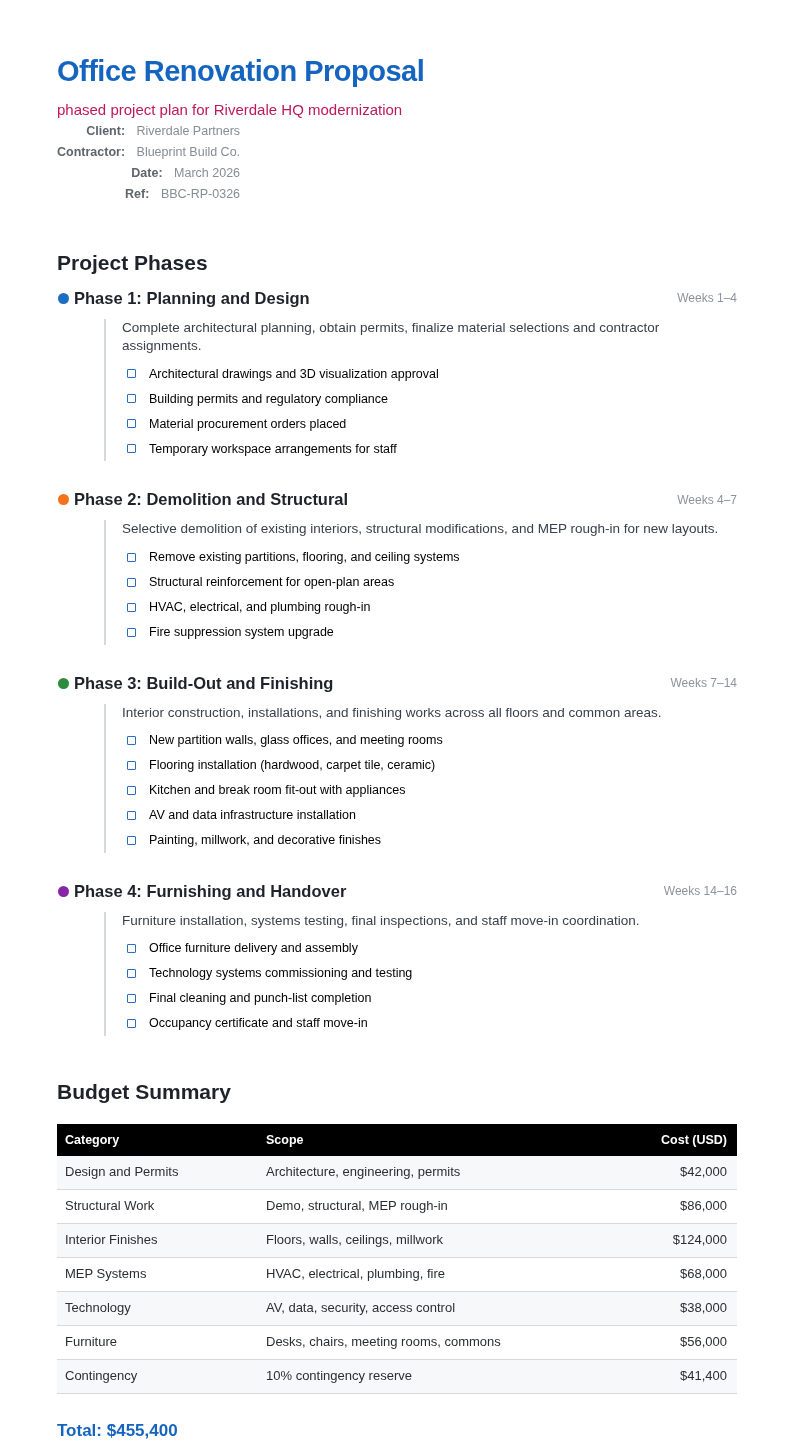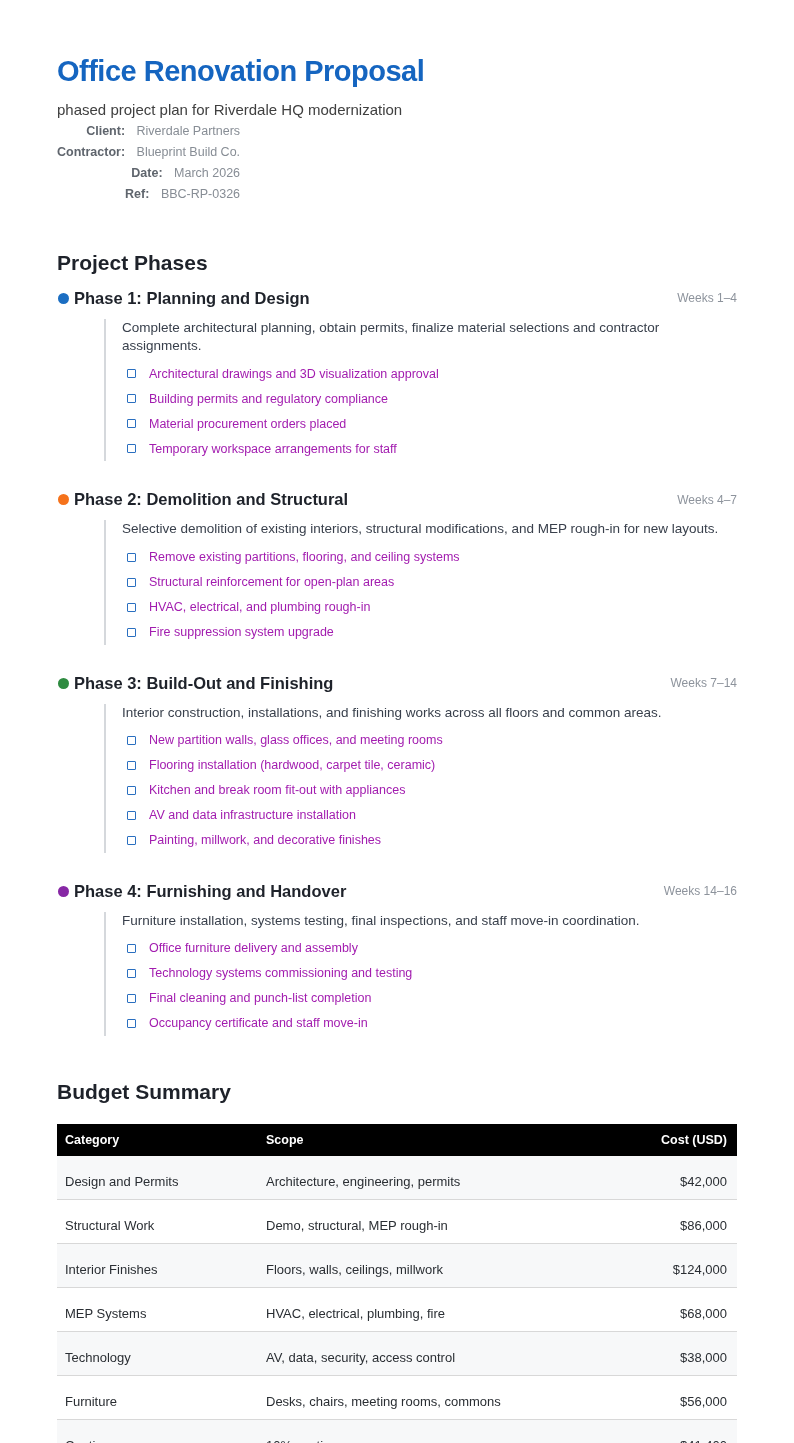--- a/index.html
+++ b/index.html
@@ -3,46 +3,46 @@
 <meta charset="utf-8">
 <style>
   * { box-sizing: border-box; }
   html,body { margin:0; padding:0; background:#ffffff; }
   body { font-family:"Liberation Sans", sans-serif; color:#2b2f36; }
   .page { width:794px; min-height:1443px; margin:0 auto; background:#fff; padding:56px 57px 40px; position:relative; }
 
   
   .doc-header { display:flex; justify-content:space-between; align-items:flex-start;flex-direction:column; }
   .doc-title { font-size:29px; font-weight:bold; color:#1565C0; letter-spacing:-0.5px; line-height:1.1; margin:0; }
-  .doc-subtitle { font-size:15px; color:#404040; margin-top:13px; }
+  .doc-subtitle { font-size:15px; color:#be185d; margin-top:13px; }
   .doc-meta { text-align:right; font-size:12.5px; line-height:21px; white-space:nowrap; padding-top:3px; }
   .doc-meta .m-label { font-weight:bold; color:#5f656d; }
   .doc-meta .m-value { color:#878d95;padding-left:8px; }
 
   
   .section-heading { font-size:21px; font-weight:bold; color:#1e222a; margin:46px 0 0; }
   .phases-list { margin-top:14px; }
   .phase { margin-bottom:29px; }
   .phase-head { display:flex; align-items:center; }
   .phase-dot { width:11px; height:11px; border-radius:50%; flex:0 0 11px; margin-left:1px; }
   .phase-title { font-size:16.5px; font-weight:bold; color:#1e222a; margin-left:5px; flex:1; }
   .phase-weeks { font-size:12px; color:#8d939c; }
   .phase-body { margin-left:47px; margin-top:11px; border-left:2px solid #d5d8dc; padding-left:16px; }
   .phase-desc { font-size:13.5px; color:#39404c; line-height:1.35; }
   .task-list { margin-top:6px; }
   .task { display:flex; align-items:center; height:25px; }
   .task-box { width:9px; height:9px; border:1.5px solid #2a6fc0; border-radius:1px; flex:0 0 9px; margin-left:5px; }
-  .task-label { font-size:12.5px; color:#a21caf; margin-left:13px; }
+  .task-label { font-size:12.5px; color:#000000; margin-left:13px; }
 
   
   .budget-heading { font-size:21px; font-weight:bold; color:#1e222a; margin:44px 0 0; }
   table.budget { width:100%; border-collapse:collapse; margin-top:20px; }
   table.budget thead th { background:#000000; color:#ffffff; font-size:12.5px; font-weight:bold; text-align:left; padding:9px 10px 9px 8px; }
   table.budget thead th.col-cost { text-align:right; }
-  table.budget td { font-size:13px; color:#2a2e33; padding:18px 10px 10px 8px; border-bottom:1px solid #d8d8d8;margin-top:16px; }
+  table.budget td { font-size:13px; color:#2a2e33; padding:8px 10px 10px 8px; border-bottom:1px solid #d8d8d8;margin-top:16px; }
   table.budget td.col-cost { text-align:right; }
   table.budget tbody tr:nth-child(odd) { background:#f7f8f9; }
   table.budget .col-category { width:201px; }
   table.budget .col-scope { width:auto; }
   table.budget .col-cost { width:170px; }
 
   .budget-total { font-size:17px; font-weight:bold; color:#1565C0; margin-top:27px; }
 </style>
 </head>
 <body>

